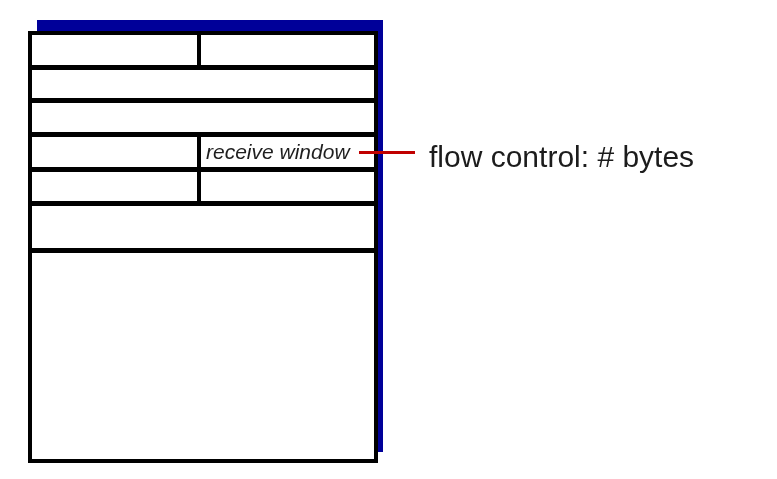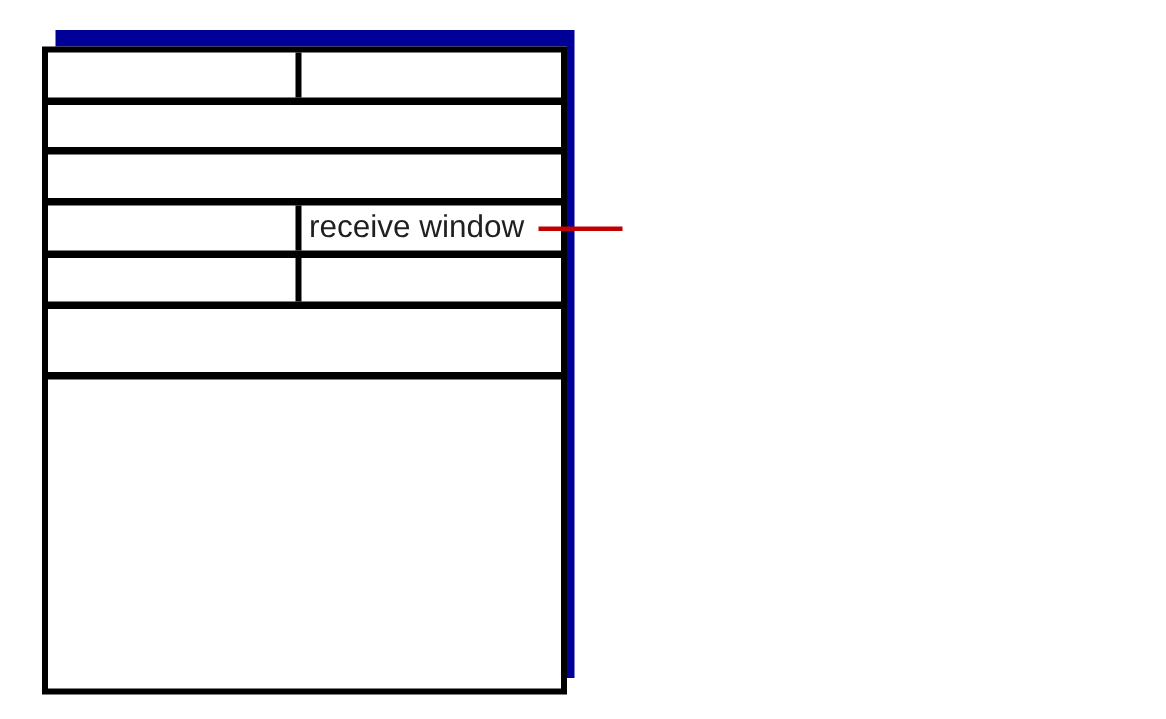--- a/index.html
+++ b/index.html
@@ -36,20 +36,21 @@
     border: 4px solid var(--border-black, #000000);
     box-sizing: border-box;
     display: flex;
     flex-direction: column;
     z-index: 2;
   }
   .seg-row {
     display: flex;
     box-sizing: border-box;
     border-bottom: 5px solid var(--border-black, #000000);
+    font-style: italic;
   }
   .seg-row.r1 { height: 35px; }
   .seg-row.r2 { height: 33px; }
   .seg-row.r3 { height: 34px; }
   .seg-row.r4 { height: 35px; }
   .seg-row.r5 { height: 34px; }
   .seg-row.r6 { height: 47px; }
   .seg-row.r7 { flex: 1; border-bottom: none; }
   .cell-left {
     width: 169px;
@@ -114,15 +115,16 @@
       <div class="cell-left"></div>
       <div class="cell-right"></div>
     </div>
     <div class="seg-row r6"></div>
     <div class="seg-row r7"></div>
   </div>
 
   <div class="callout-line"></div>
 
   <div class="annotation">
+    <div>flow control: # bytes</div>
   </div>
 
 </div>
 
 </body></html>

